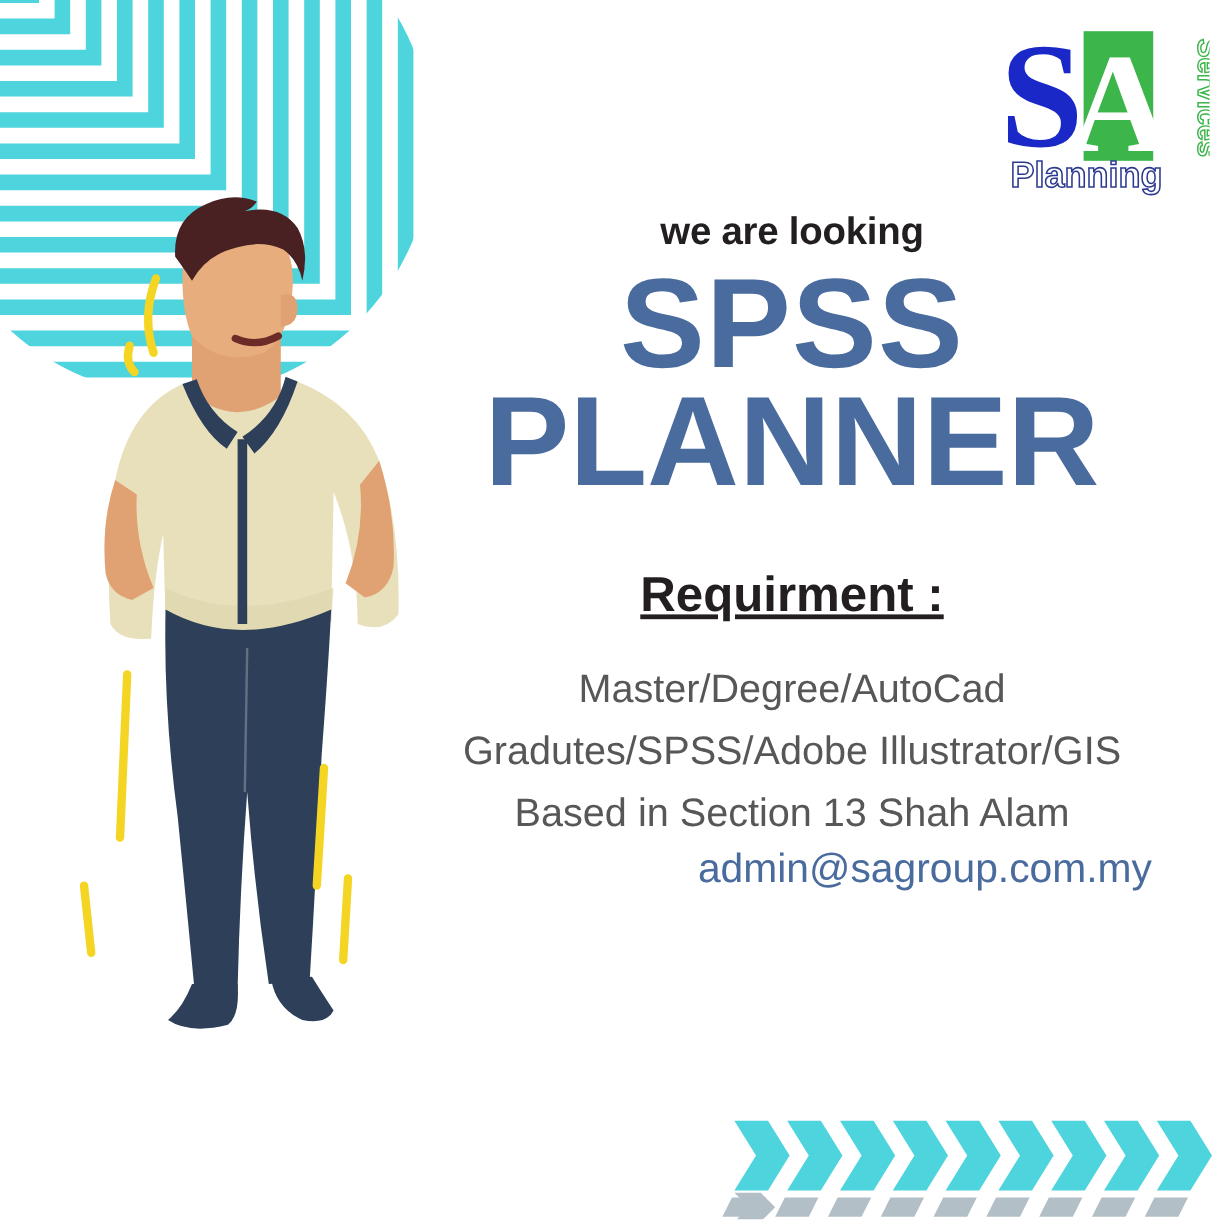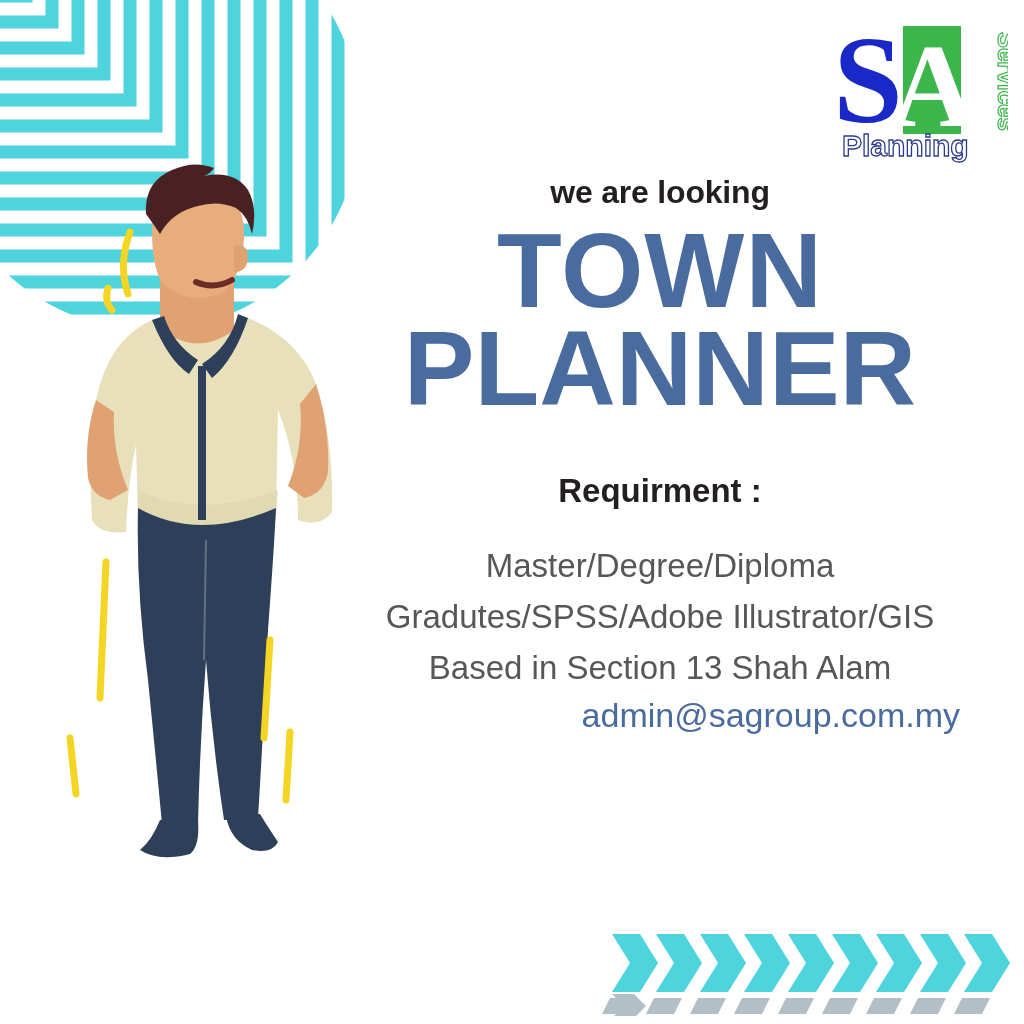--- a/index.html
+++ b/index.html
@@ -84,25 +84,26 @@
   .headline {
     font-size: 106px;
     font-weight: bold;
     color: #4a6b9e;
     line-height: 0.92;
     letter-spacing: 1px;
     margin: 12px 0 0 0;
   }
   .headline .l2 { display:block; letter-spacing: 0px; }
   .req-title {
-    font-size: 33px;
+    font-size: 41px;
     font-weight: bold;
     color: #231f20;
     margin: 56px 0 0 0;
     line-height: 1.1;
+    text-decoration: underline;
   }
   .req-list {
     margin: 30px 0 0 0;
     font-size: 33px;
     color: #575757;
     line-height: 1.56;
     font-weight: 400;
   }
   .req-list .req-line { display: block; white-space: nowrap; }
   .apply-label {
@@ -212,28 +213,28 @@
     <text x="12" y="142" font-family="'Liberation Sans', sans-serif" font-size="30" font-weight="bold" fill="#ffffff" stroke="#2b3a8f" stroke-width="1.3">Planning</text>
 
     <text x="0" y="0" transform="translate(168,18) rotate(90)" font-family="'Liberation Sans', sans-serif" font-size="24" font-weight="bold" fill="#ffffff" stroke="#3cb54a" stroke-width="1.2">Services</text>
   </svg>
 
   <div class="text-col">
 
     <p class="kicker">we are looking</p>
 
     <h1 class="headline">
-      <span>TOWN</span>
+      <span>SPSS</span>
       <span class="l2">PLANNER</span>
     </h1>
 
     <p class="req-title">Requirment :</p>
 
     <div class="req-list">
-      <span class="req-line">Master/Degree/Diploma</span>
+      <span class="req-line">Master/Degree/AutoCad</span>
       <span class="req-line">Gradutes/SPSS/Adobe Illustrator/GIS</span>
       <span class="req-line">Based in Section 13 Shah Alam</span>
     </div>
 
     <p class="apply-email">admin@sagroup.com.my</p>
   </div>
 
   <svg id="chevrons" viewBox="0 0 430 100" xmlns="http://www.w3.org/2000/svg">
     <g fill="#b3bfc6">
       <g transform="translate(0,0)">

